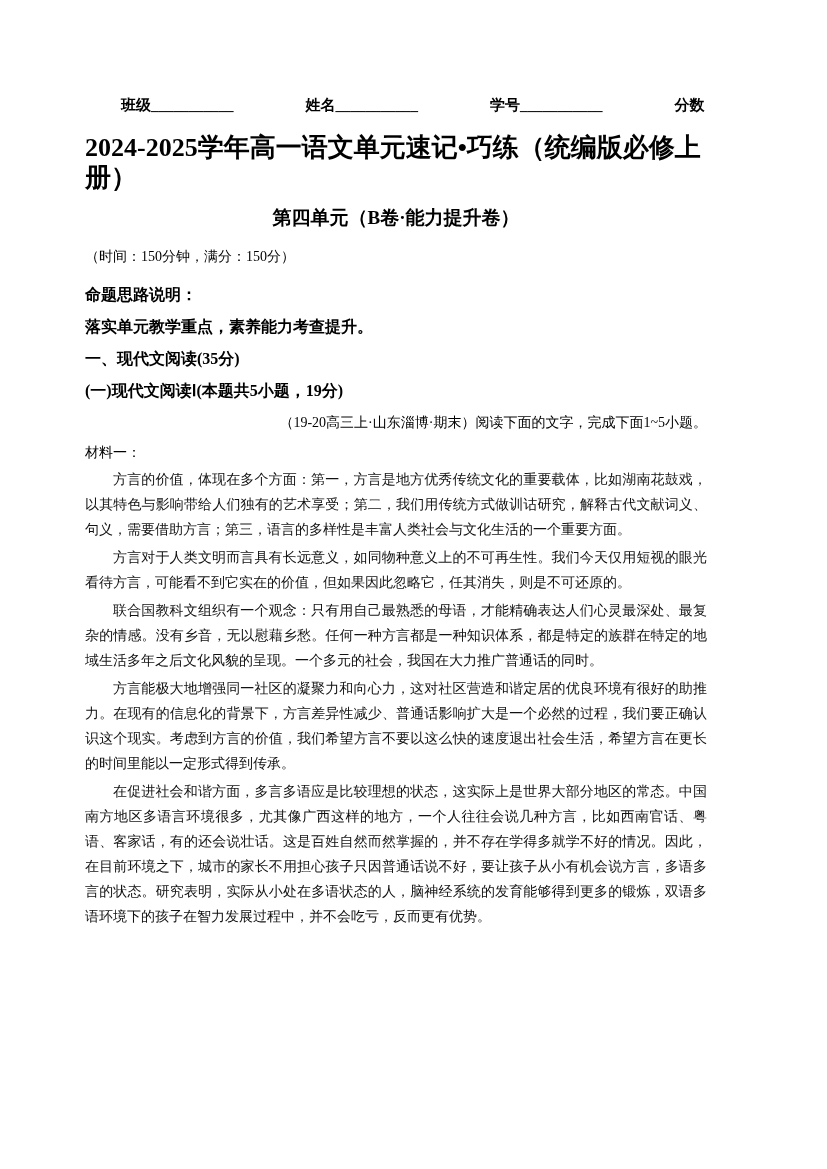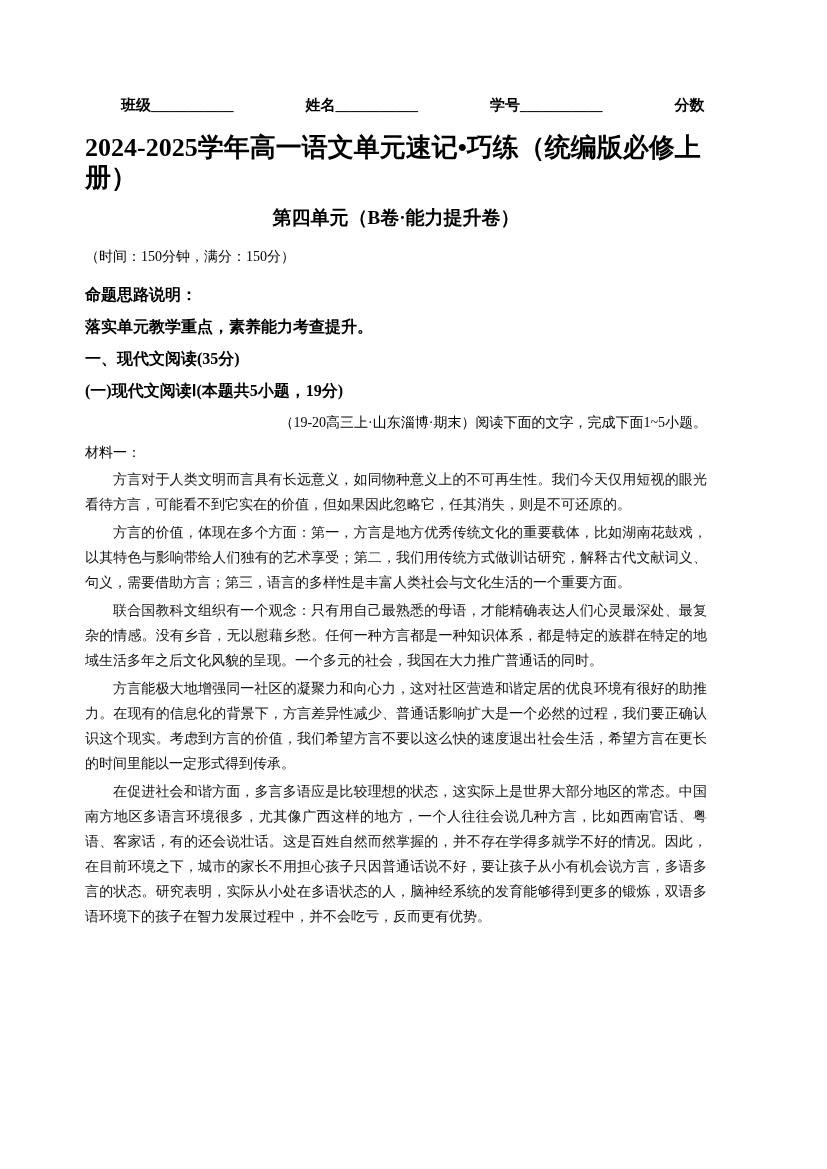--- a/index.html
+++ b/index.html
@@ -106,19 +106,19 @@
   <div class="h-bold">落实单元教学重点，素养能力考查提升。</div>
 
   <div class="h-bold">一、现代文阅读(35分)</div>
 
   <div class="h-bold">(一)现代文阅读Ⅰ(本题共5小题，19分)</div>
 
   <div class="intro">（19-20高三上·山东淄博·期末）阅读下面的文字，完成下面1~5小题。</div>
 
   <div class="material-label">材料一：</div>
 
+  <p class="para">方言的价值，体现在多个方面：第一，方言是地方优秀传统文化的重要载体，比如湖南花鼓戏，以其特色与影响带给人们独有的艺术享受；第二，我们用传统方式做训诂研究，解释古代文献词义、句义，需要借助方言；第三，语言的多样性是丰富人类社会与文化生活的一个重要方面。</p>
   <p class="para">方言对于人类文明而言具有长远意义，如同物种意义上的不可再生性。我们今天仅用短视的眼光看待方言，可能看不到它实在的价值，但如果因此忽略它，任其消失，则是不可还原的。</p>
-  <p class="para">方言的价值，体现在多个方面：第一，方言是地方优秀传统文化的重要载体，比如湖南花鼓戏，以其特色与影响带给人们独有的艺术享受；第二，我们用传统方式做训诂研究，解释古代文献词义、句义，需要借助方言；第三，语言的多样性是丰富人类社会与文化生活的一个重要方面。</p>
   <p class="para">联合国教科文组织有一个观念：只有用自己最熟悉的母语，才能精确表达人们心灵最深处、最复杂的情感。没有乡音，无以慰藉乡愁。任何一种方言都是一种知识体系，都是特定的族群在特定的地域生活多年之后文化风貌的呈现。一个多元的社会，我国在大力推广普通话的同时。</p>
   <p class="para">方言能极大地增强同一社区的凝聚力和向心力，这对社区营造和谐定居的优良环境有很好的助推力。在现有的信息化的背景下，方言差异性减少、普通话影响扩大是一个必然的过程，我们要正确认识这个现实。考虑到方言的价值，我们希望方言不要以这么快的速度退出社会生活，希望方言在更长的时间里能以一定形式得到传承。</p>
   <p class="para">在促进社会和谐方面，多言多语应是比较理想的状态，这实际上是世界大部分地区的常态。中国南方地区多语言环境很多，尤其像广西这样的地方，一个人往往会说几种方言，比如西南官话、粤语、客家话，有的还会说壮话。这是百姓自然而然掌握的，并不存在学得多就学不好的情况。因此，在目前环境之下，城市的家长不用担心孩子只因普通话说不好，要让孩子从小有机会说方言，多语多言的状态。研究表明，实际从小处在多语状态的人，脑神经系统的发育能够得到更多的锻炼，双语多语环境下的孩子在智力发展过程中，并不会吃亏，反而更有优势。</p>
 
 </div>
 
 </body></html>

